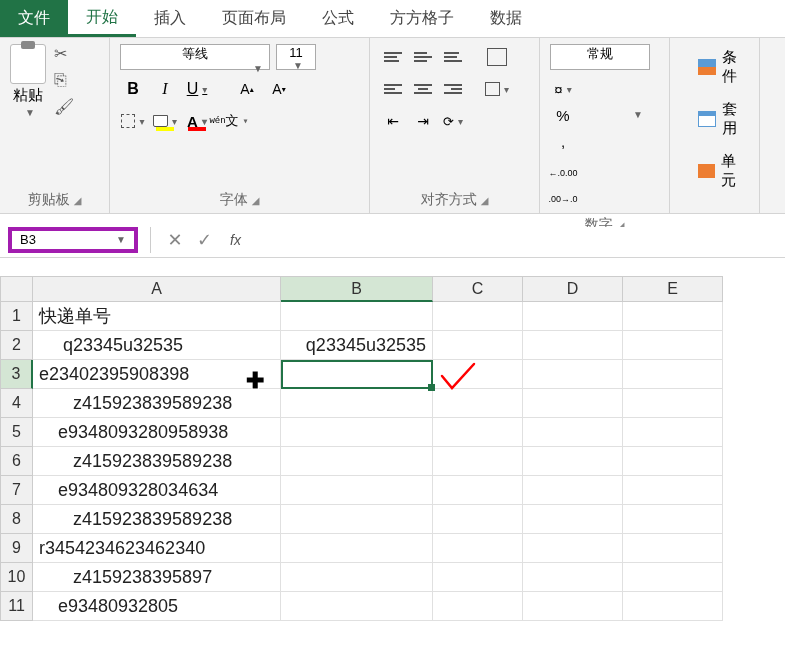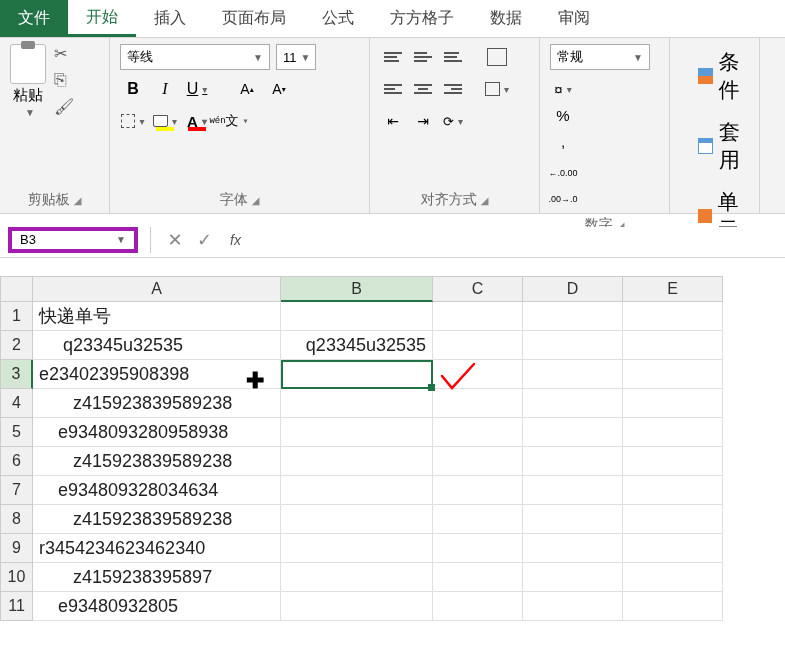--- a/index.html
+++ b/index.html
@@ -23,21 +23,21 @@
 .paste-btn { display: flex; flex-direction: column; align-items: center; gap: 2px; }
 .paste-icon { width: 36px; height: 40px; background: #fff; border: 1px solid #bbb; border-radius: 3px; position: relative; }
 .paste-icon::before { content: ""; position: absolute; top: -4px; left: 10px; width: 14px; height: 8px; background: #888; border-radius: 2px; }
 .small-btns { display: flex; flex-direction: column; gap: 8px; font-size: 16px; }
 .cut-icon { color: #555; }
 .copy-icon { color: #555; }
 .brush-icon { color: #555; }
 
 
 .font .row { display: flex; gap: 6px; align-items: center; }
-.combo { background: #fff; border: 1px solid #aaa; height: 26px; display: flex; align-items: center; padding: 0 6px; }
+.combo { background: #fff; border: 1px solid #aaa; height: 26px; display: flex; align-items: center; padding: 0 6px; flex-direction: column; }
 .font-name { width: 150px; }
 .font-size { width: 40px; }
 .dd { font-size: 10px; color: #666; margin-left: 4px; }
 .btn-sm { width: 26px; height: 26px; display: flex; align-items: center; justify-content: center; border: 1px solid transparent; cursor: pointer; }
 .bold { font-weight: bold; font-size: 16px; }
 .italic { font-style: italic; font-size: 16px; font-family: serif; }
 .underline { text-decoration: underline; font-size: 16px; }
 .border-btn { position: relative; }
 .border-ic { width: 14px; height: 14px; border: 1px dashed #555; }
 .fill-btn { position: relative; }
@@ -54,21 +54,21 @@
 .align-ic span { height: 2px; background: #555; }
 .wrap-lbl { width: 20px; height: 18px; border: 1px solid #555; font-size: 9px; }
 .indent-ic { font-size: 14px; }
 
 
 .number .combo { width: 100px; gap: 46px; }
 .currency-ic, .percent-ic, .comma-ic { font-size: 15px; }
 .decimal-ic { font-size: 12px; }
 
 
-.styles-item { display: flex; align-items: center; gap: 6px; font-size: 21px; padding: 4px 0; cursor: pointer; margin-left: 18px; }
+.styles-item { display: flex; align-items: center; gap: 6px; font-size: 15px; padding: 4px 0; cursor: pointer; margin-left: 18px; }
 .cond-ic { width: 20px; height: 16px; background: linear-gradient(#5b9bd5 50%, #ed7d31 50%); }
 .table-ic { width: 20px; height: 16px; background: #fff; border: 1px solid #5b9bd5; }
 .table-ic::before { content: ""; display: block; height: 4px; background: #5b9bd5; }
 .cell-ic { width: 18px; height: 14px; background: #ed7d31; }
 
 
 .formula-row { display: flex; height: 36px; border-bottom: 1px solid #d4d4d4; align-items: center; margin-top: 8px; }
 .name-box { width: 130px; border: 4px solid #a21caf; height: 26px; margin-left: 8px; display: flex; align-items: center; padding: 0 8px; background: #fff; }
 .name-dd { margin-left: auto; font-size: 10px; color: #666; }
 .fx-divider { width: 1px; height: 26px; background: #ccc; margin: 0 12px; }
@@ -111,21 +111,20 @@
 <body>
 
 <div class="tabs">
   <div class="tab file">文件</div>
   <div class="tab active">开始</div>
   <div class="tab">插入</div>
   <div class="tab">页面布局</div>
   <div class="tab">公式</div>
   <div class="tab">方方格子</div>
   <div class="tab">数据</div>
-  <div class="tab">审阅</div>
 </div>
 
 <div class="ribbon">
 
   <div class="group clipboard" style="width:110px;">
     <div class="group-content">
       <div class="row1">
         <div class="paste-btn">
           <div class="paste-icon"></div>
           <span style="font-size:15px;">粘贴</span>

